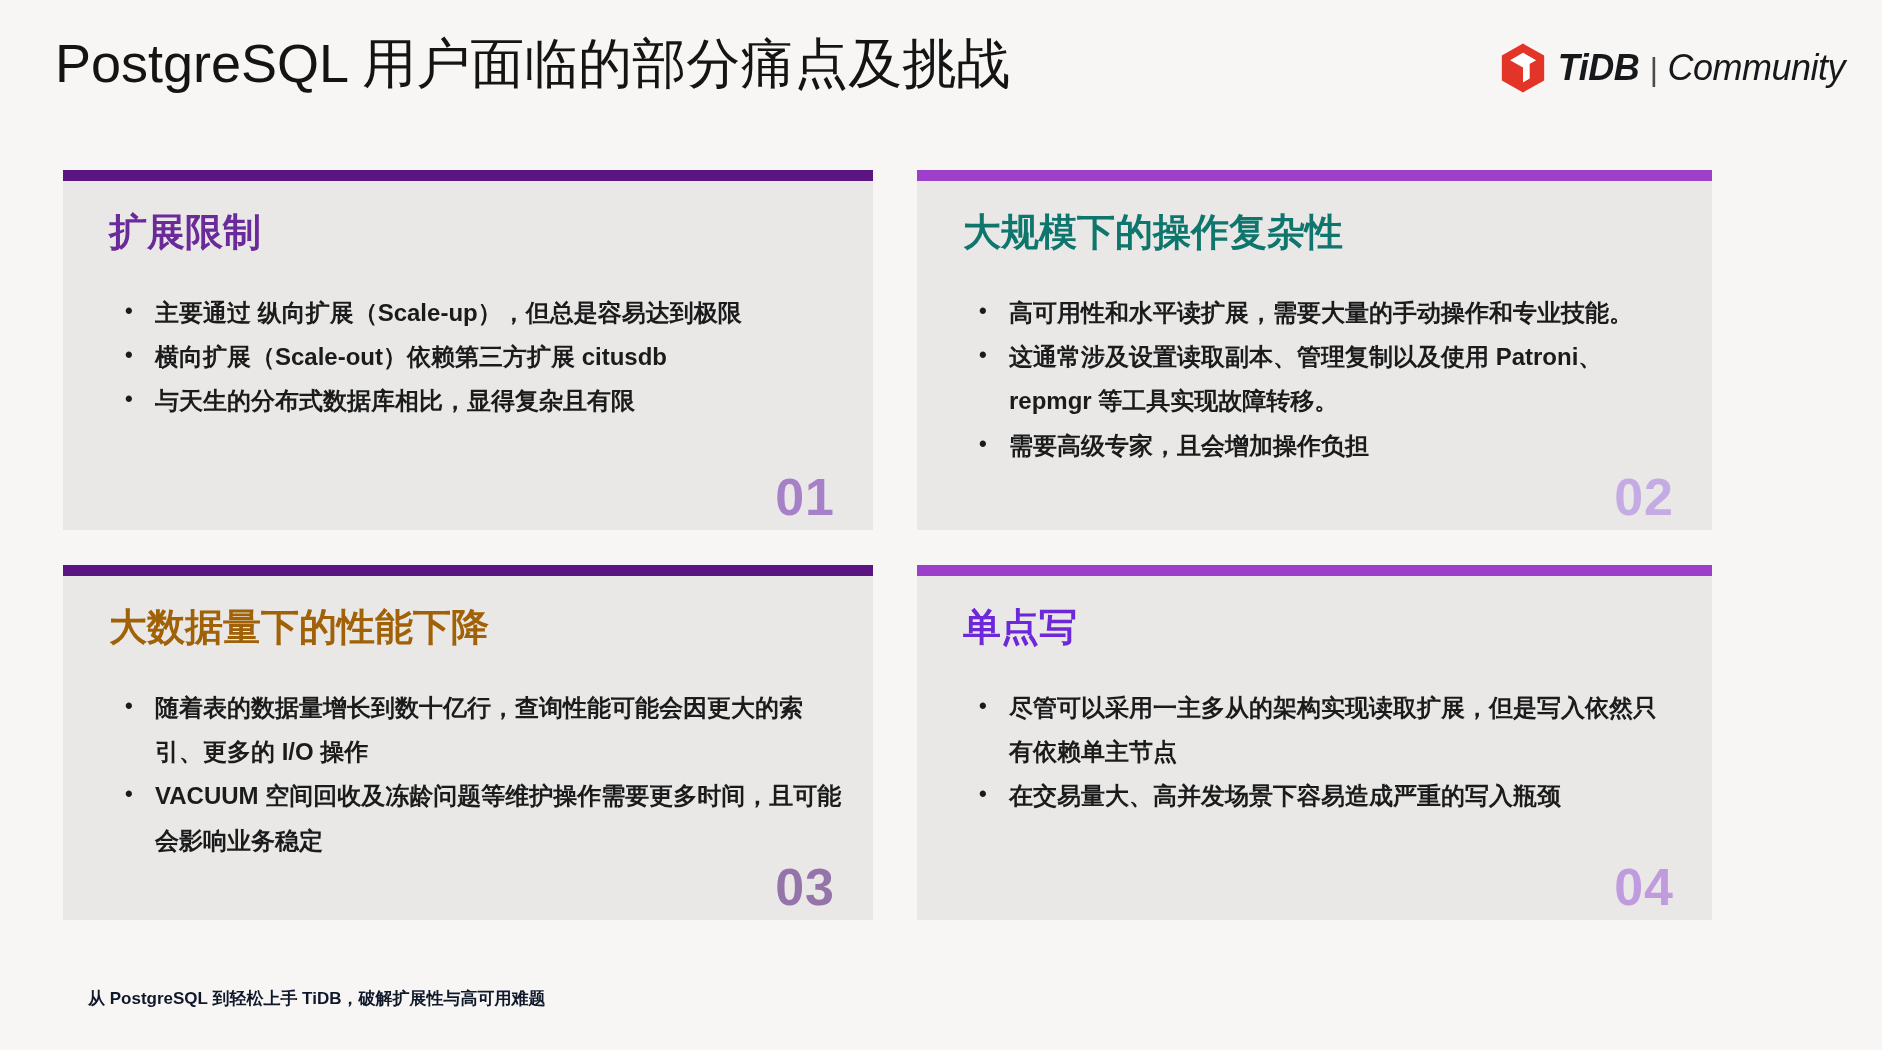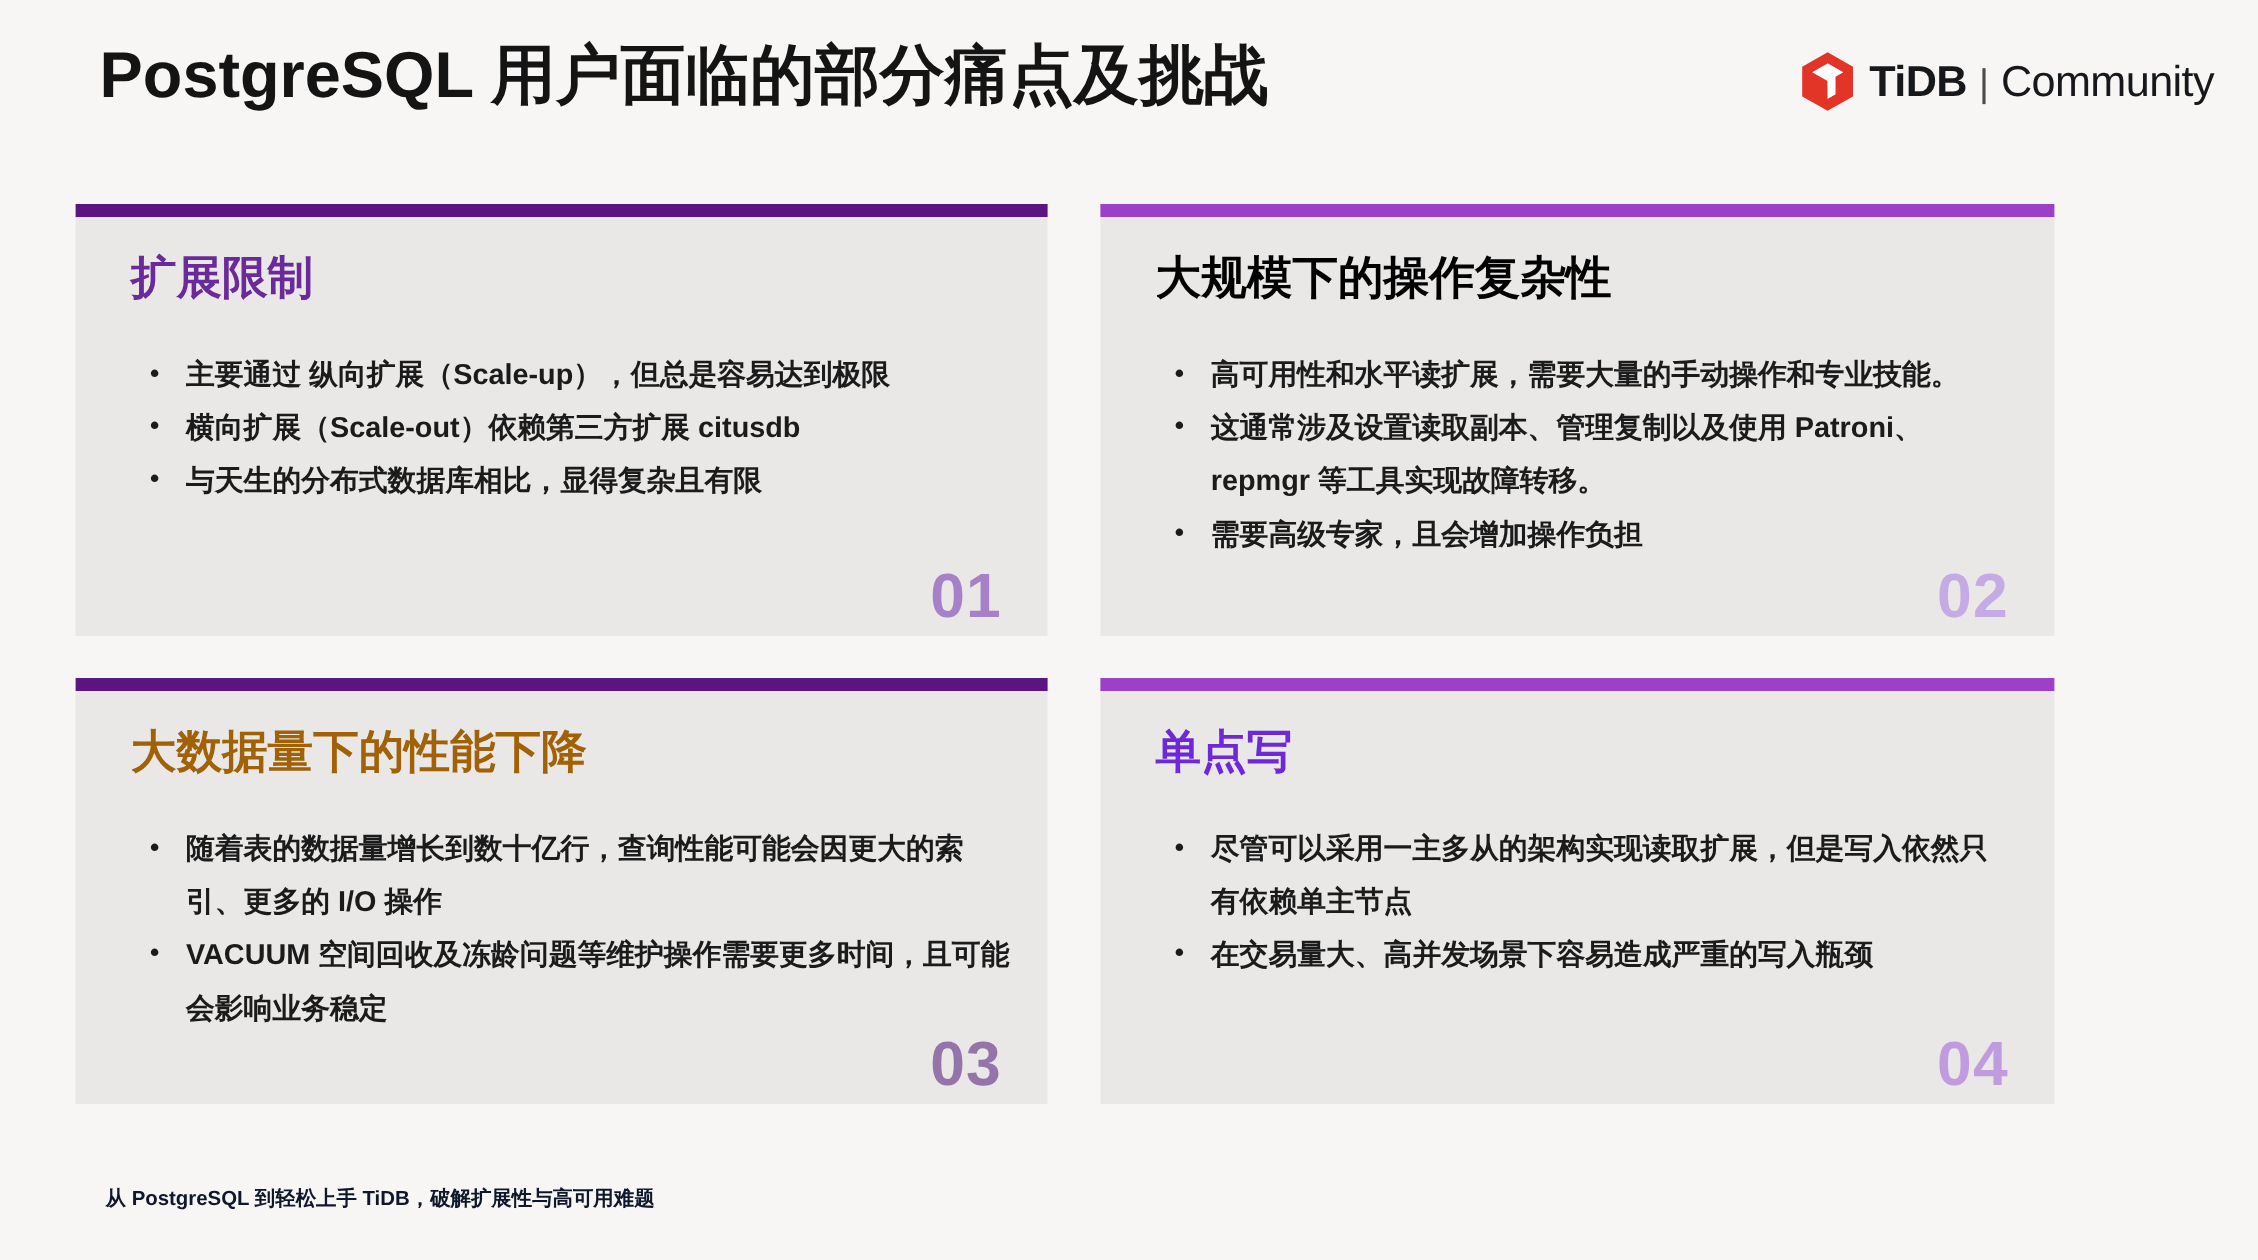--- a/index.html
+++ b/index.html
@@ -8,27 +8,26 @@
     position:relative;
     background:#F7F6F4;
     font-family:"Liberation Sans","DejaVu Sans",sans-serif;
     overflow:hidden;
   }
 
   
   .header { position:absolute; top:34px; left:55px; right:37px;
     display:flex; justify-content:space-between; align-items:flex-start; }
   .slide-title {
-    font-size:54px; font-weight:700; color:#141414; letter-spacing:0px;
+    font-size:54px; font-weight:400; color:#141414; letter-spacing:0px;
     line-height:1.1;
-    margin-left:28px;
   }
   .logo { display:flex; align-items:center; gap:12px; margin-top:8px; }
   .logo svg { display:block; }
-  .logo-text { display:flex; align-items:flex-end; font-size:36px; color:#17181B; }
+  .logo-text { display:flex; align-items:flex-end; font-size:36px; color:#17181B;font-style:italic; }
   .logo-brand { font-weight:800; letter-spacing:-0.5px; }
   .logo-sep { font-weight:300; color:#4a4a4a; margin:0 10px; font-size:32px; transform:translateY(-1px); }
   .logo-suffix { font-weight:500; letter-spacing:-0.5px; }
 
   
   .cards {
     position:absolute; left:63px; top:170px; width:1649px;
     display:grid;
     grid-template-columns:810px 795px;
     grid-template-rows:360px 355px;
@@ -106,21 +105,21 @@
             <span class="bullet-text">与天生的分布式数据库相比，显得复杂且有限</span>
           </li>
       </ul>
       <div class="card-number" style="color: rgb(166, 129, 200);">01</div>
     </div>
   </div>
 
   <div class="card">
     <div class="card-bar" style="background: rgb(156, 63, 201);"></div>
     <div class="card-body">
-      <div class="card-title" style="color: #000000;">大规模下的操作复杂性</div>
+      <div class="card-title" style="color: #0f766e;">大规模下的操作复杂性</div>
       <ul class="bullets">
         <li class="bullet">
             <span class="dot">•</span>
             <span class="bullet-text">高可用性和水平读扩展，需要大量的手动操作和专业技能。</span>
           </li>
         <li class="bullet">
             <span class="dot">•</span>
             <span class="bullet-text">这通常涉及设置读取副本、管理复制以及使用 Patroni、repmgr 等工具实现故障转移。</span>
           </li>
         <li class="bullet">

